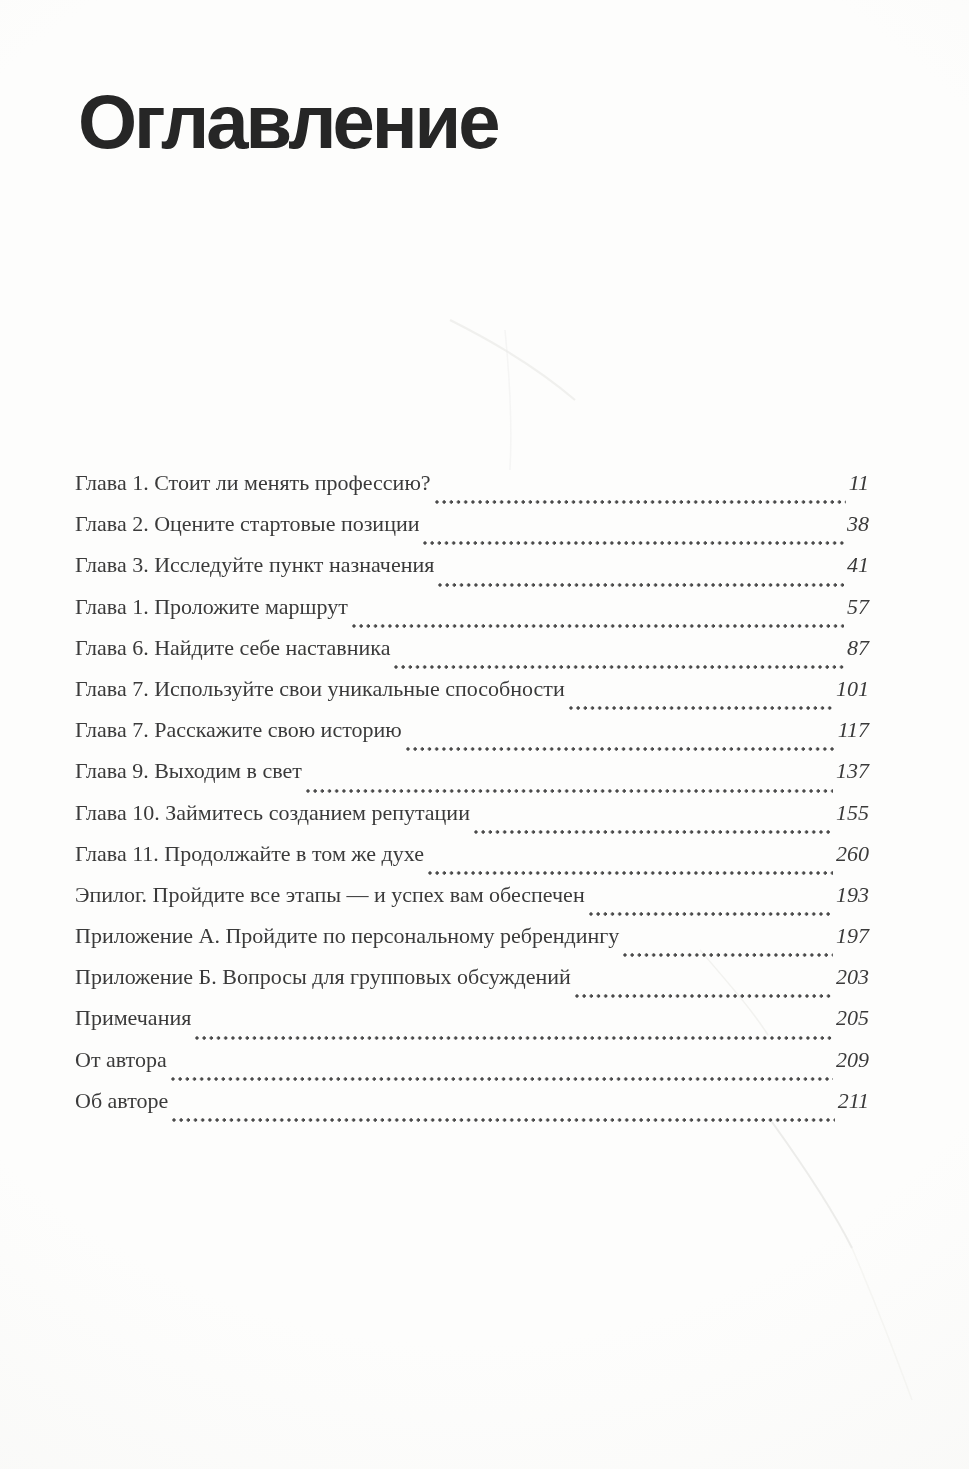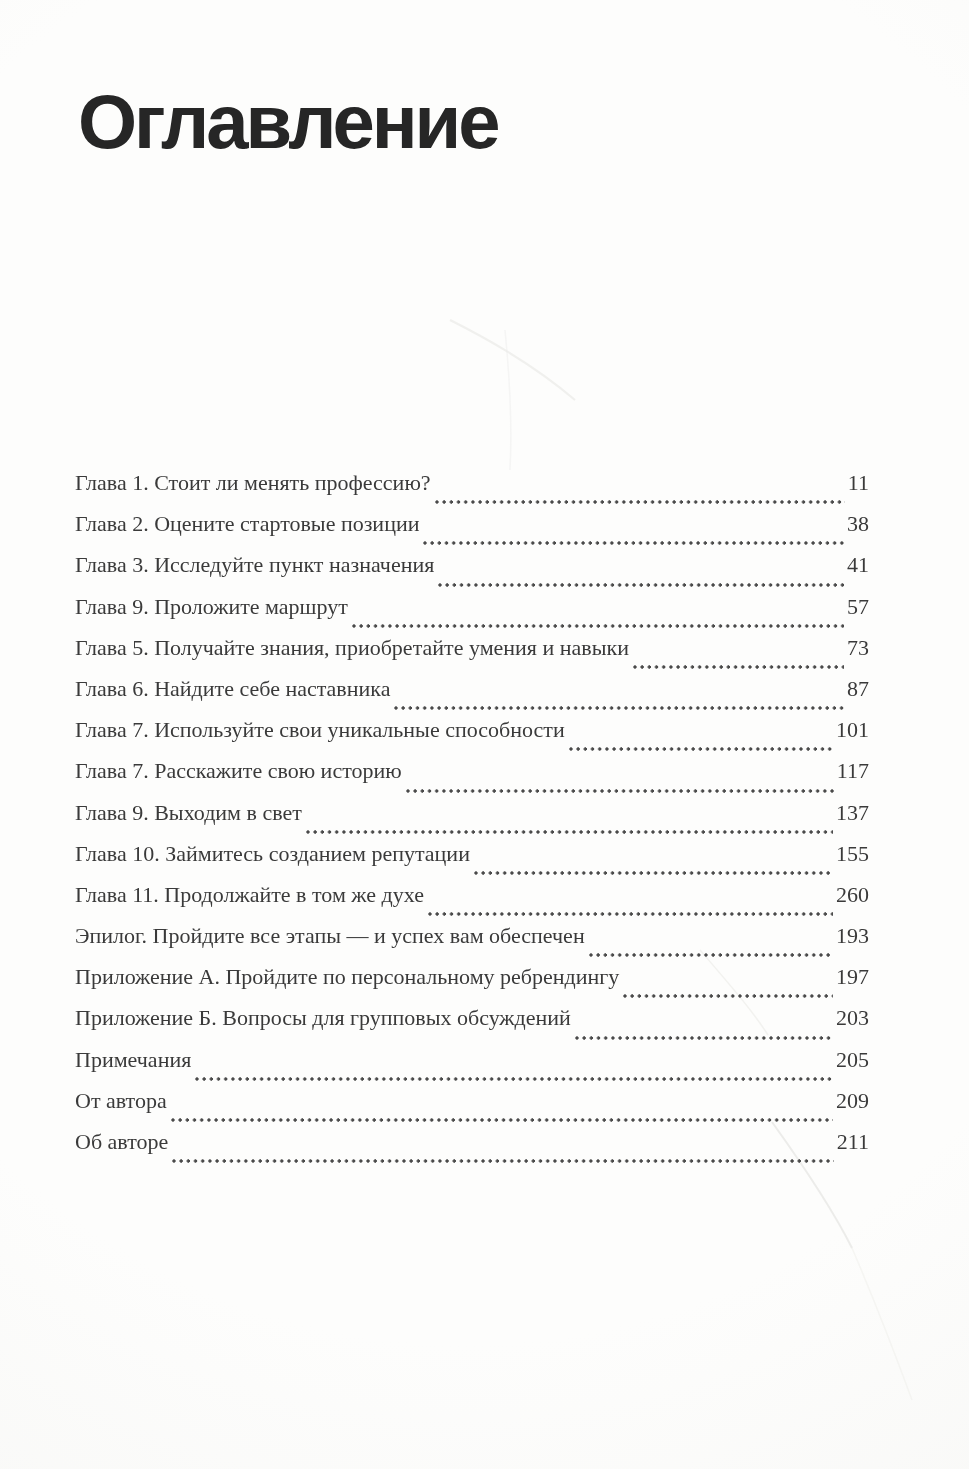--- a/index.html
+++ b/index.html
@@ -55,20 +55,21 @@
     height: 4px;
     margin: 0 3px 7px 4px;
     background-image: radial-gradient(circle at 2px 2px, var(--dot, #4a4a4a) 1.45px, rgba(0,0,0,0) 1.9px);
     background-size: 7.2px 4px;
     background-repeat: repeat-x;
     background-position: left bottom;
   }
   .toc-page {
     flex: 0 0 auto;
     text-align: right;
+    font-style: italic;
   }
 </style>
 </head>
 <body>
 
 <svg class="scan-artifacts" width="969" height="1469" viewBox="0 0 969 1469" xmlns="http://www.w3.org/2000/svg">
   <path d="M450 320 C 500 345, 540 370, 575 400" stroke="#e3e3e0" stroke-width="2" fill="none" opacity="0.5"></path>
   <path d="M505 330 C 510 380, 512 430, 510 470" stroke="#ececea" stroke-width="1.5" fill="none" opacity="0.45"></path>
   <path d="M700 950 C 730 985, 752 1010, 768 1035" stroke="#e7e7e4" stroke-width="1.5" fill="none" opacity="0.5"></path>
   <path d="M772 1122 C 805 1168, 832 1208, 852 1248" stroke="#dededa" stroke-width="2" fill="none" opacity="0.55"></path>
@@ -90,30 +91,25 @@
     <span class="toc-page">38</span>
   </div>
 
   <div class="toc-row">
     <span class="toc-label">Глава 3. Исследуйте пункт назначения</span>
     <span class="toc-leader"></span>
     <span class="toc-page">41</span>
   </div>
 
   <div class="toc-row">
-    <span class="toc-label">Глава 9. Проложите маршрут</span>
+    <span class="toc-label">Глава 1. Проложите маршрут</span>
     <span class="toc-leader"></span>
     <span class="toc-page">57</span>
   </div>
 
-  <div class="toc-row">
-    <span class="toc-label">Глава 5. Получайте знания, приобретайте умения и навыки</span>
-    <span class="toc-leader"></span>
-    <span class="toc-page">73</span>
-  </div>
 
   <div class="toc-row">
     <span class="toc-label">Глава 6. Найдите себе наставника</span>
     <span class="toc-leader"></span>
     <span class="toc-page">87</span>
   </div>
 
   <div class="toc-row">
     <span class="toc-label">Глава 7. Используйте свои уникальные способности</span>
     <span class="toc-leader"></span>

